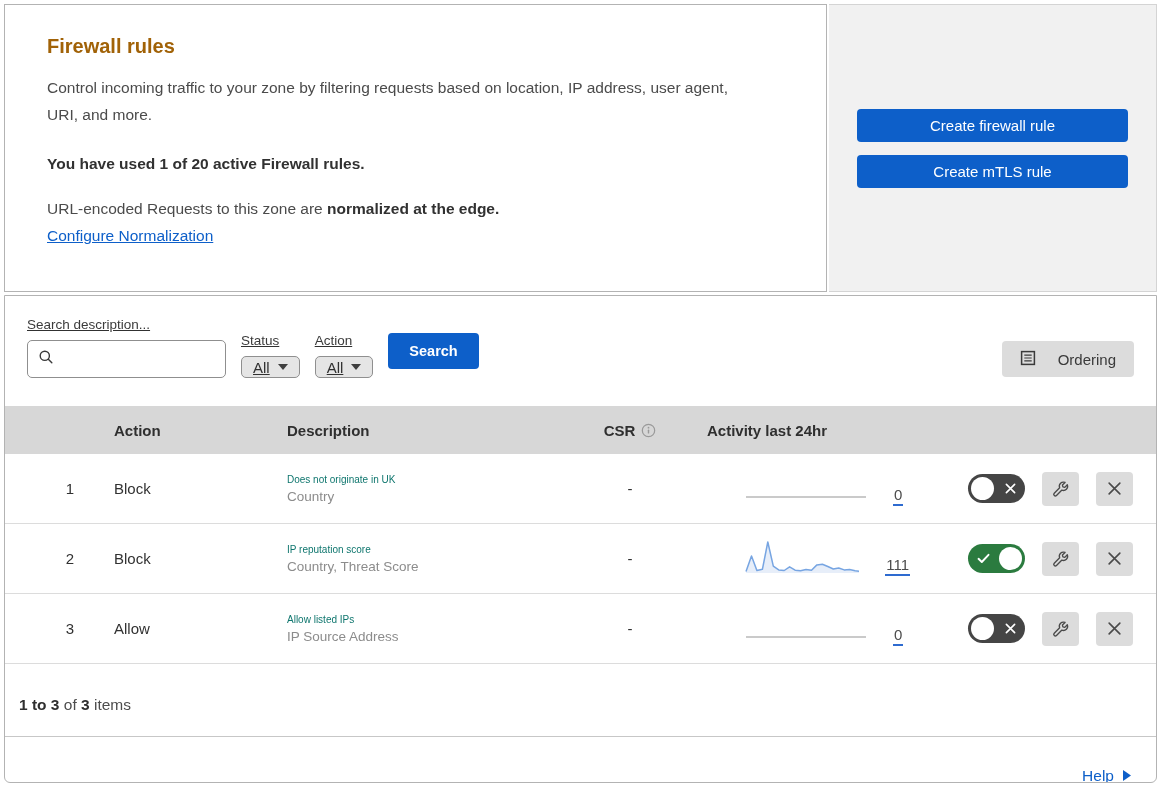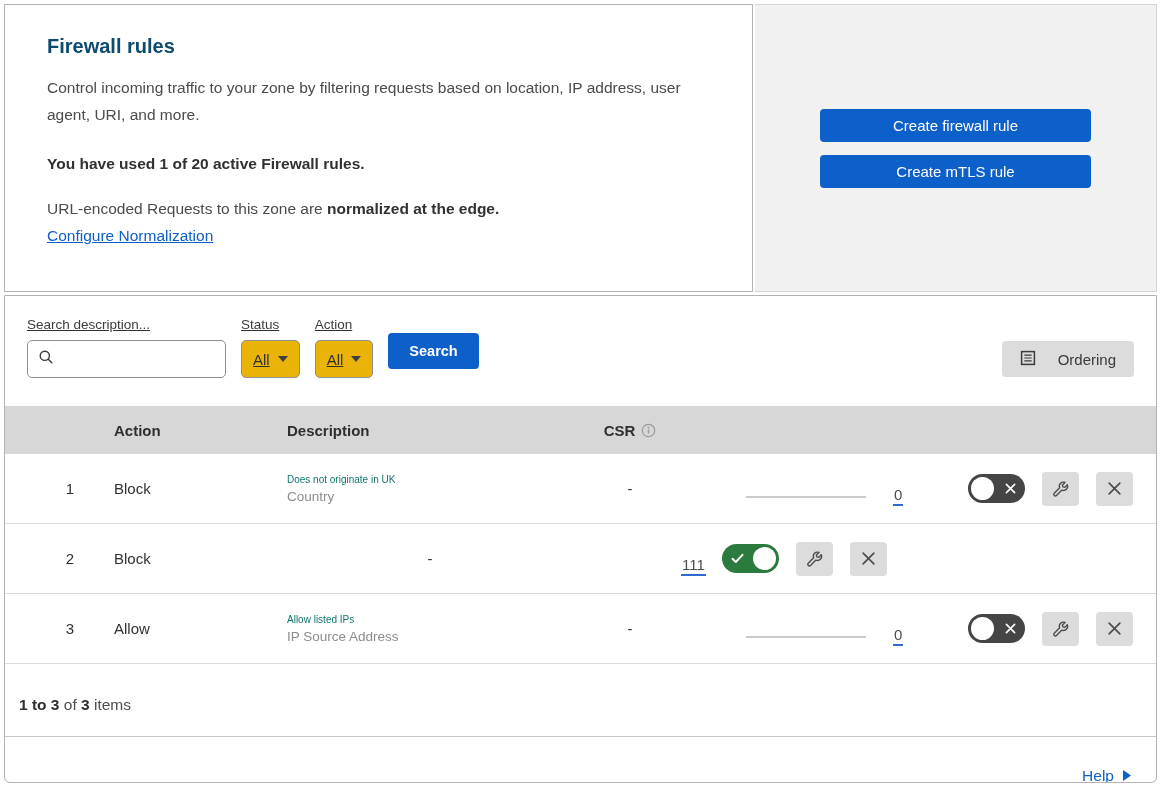--- a/index.html
+++ b/index.html
@@ -10,31 +10,31 @@
     width:1161px; height:791px;
   }
   .page { padding:4px; }
 
   
   .top-row { display:flex; gap:2px; height:288px; }
   .intro-card {
     flex:1; background:#fff; border:1px solid #b3b3b3;
     padding:30px 42px;
   }
-  .intro-card h1 { margin:0 0 16px 0; font-size:20px; font-weight:600; color:#0c4a6e; }
+  .intro-card h1 { margin:0 0 16px 0; font-size:20px; font-weight:600; color:#a16207; }
   .intro-desc { margin:0; font-size:15.5px; line-height:1.75; color:#4b4b4b; max-width:710px; }
   .intro-usage { margin:27px 0 0 0; font-size:15.5px; font-weight:bold; color:#313131; }
   .intro-norm { margin:27px 0 0 0; font-size:15.5px; color:#4b4b4b; }
   .intro-norm strong { color:#313131; }
   .intro-link {
     display:inline-block; margin-top:9px; font-size:15.5px;
     color:#0d5fc9; text-decoration:underline; cursor:pointer;
   }
   .actions-panel {
-    width:402px; background:#f1f1f1; border:1px solid #d4d4d4; border-left:none;
+    width:328px; background:#f1f1f1; border:1px solid #d4d4d4; border-left:none;
     display:flex; flex-direction:column; justify-content:center; align-items:center; gap:13px;
   }
   .btn-primary {
     background:#0d5fc9; color:#fff; border:none; border-radius:4px;
     font-family:inherit; font-size:15px; height:33px; cursor:pointer;
   }
   .actions-panel .btn-primary { width:271px; }
 
   
   .main-card {
@@ -48,21 +48,21 @@
   .fgroup > label { font-size:13.5px; color:#3b3b3b; }
   .search-box {
     width:199px; height:38px; border:1px solid #8f8f8f; border-radius:5px;
     display:flex; align-items:center; gap:7px; padding:0 10px; background:#fff;
   }
   .search-box input {
     border:none; outline:none; flex:1; min-width:0;
     font-family:inherit; font-size:15px; color:#313131; background:transparent;
   }
   .dropdown {
-    height:38px; min-width:58px; border:1px solid #8f8f8f; border-radius:5px; background:#eab308;
+    height:22px; min-width:58px; border:1px solid #8f8f8f; border-radius:5px; background:#e5e5e5;
     font-family:inherit; font-size:15px; color:#313131;
     display:flex; align-items:center; gap:8px; padding:0 11px; cursor:pointer;
   }
   .caret { width:0; height:0; border-left:5px solid transparent; border-right:5px solid transparent; border-top:6px solid #3f3f3f; }
   .btn-search { height:36px; padding:0 21px; margin-bottom:9px; font-size:14.5px;font-weight:bold; }
   .btn-ordering {
     margin-left:auto; height:36px; padding:0 18px; margin-bottom:1px;
     background:#dcdcdc; border:none; border-radius:4px; cursor:pointer;
     display:flex; align-items:center; gap:22px;
     font-family:inherit; font-size:15px; color:#3a3a3a;
@@ -191,20 +191,21 @@
               <span>CSR</span>
               <span>
                 <svg width="15" height="15" viewBox="0 0 16 16" style="display:block">
                   <circle cx="8" cy="8" r="6.6" fill="none" stroke="#9a9a9a" stroke-width="1.3"></circle>
                   <circle cx="8" cy="5" r="0.95" fill="#9a9a9a"></circle>
                   <rect x="7.25" y="6.9" width="1.5" height="4.4" rx="0.7" fill="#9a9a9a"></rect>
                 </svg>
               </span>
             </span>
         </div>
+        <div class="col-activity">Activity last 24hr</div>
         <div class="col-controls"></div>
       </div>
       <div id="rows">
           <div class="trow">
             <div class="col-index">1</div>
             <div class="col-action">Block</div>
             <div class="col-desc">
               <div class="desc-main">Does not originate in UK</div>
               <div class="desc-sub">Country</div>
             </div>
@@ -236,20 +237,24 @@
                   <svg width="15" height="15" viewBox="0 0 14 14" style="display:block">
                     <path d="M2 2 L12 12 M12 2 L2 12" stroke="#4a4a4a" stroke-width="1.5" stroke-linecap="round"></path>
                   </svg>
                 </span>
               </button>
             </div>
           </div>
           <div class="trow">
             <div class="col-index">2</div>
             <div class="col-action">Block</div>
+            <div class="col-desc">
+              <div class="desc-main">IP reputation score</div>
+              <div class="desc-sub">Country, Threat Score</div>
+            </div>
             <div class="col-csr">-</div>
             <div class="col-activity">
               <svg class="spark" width="122" height="40">
                 <polygon points="1,34 1.0,32.5 6.5,16.9 11.9,31.5 17.4,30.3 22.8,3.0 28.3,27.2 33.7,30.9 39.2,31.5 44.6,27.8 50.1,31.2 55.5,31.8 61.0,30.6 66.5,31.2 71.9,25.9 77.4,25.3 82.8,27.5 88.3,30.0 93.7,29.0 99.2,30.9 104.6,30.6 110.1,31.8 115.5,32.5 121.0,32.8 121,34" fill="#e7eef9"></polygon>
                 <polyline points="1.0,32.5 6.5,16.9 11.9,31.5 17.4,30.3 22.8,3.0 28.3,27.2 33.7,30.9 39.2,31.5 44.6,27.8 50.1,31.2 55.5,31.8 61.0,30.6 66.5,31.2 71.9,25.9 77.4,25.3 82.8,27.5 88.3,30.0 93.7,29.0 99.2,30.9 104.6,30.6 110.1,31.8 115.5,32.5 121.0,32.8" fill="none" stroke="#77a5e2" stroke-width="1.5" stroke-linejoin="round"></polyline>
               </svg>
               <a href="#" class="count">111</a>
             </div>
             <div class="col-controls">
               <div class="toggle on">

